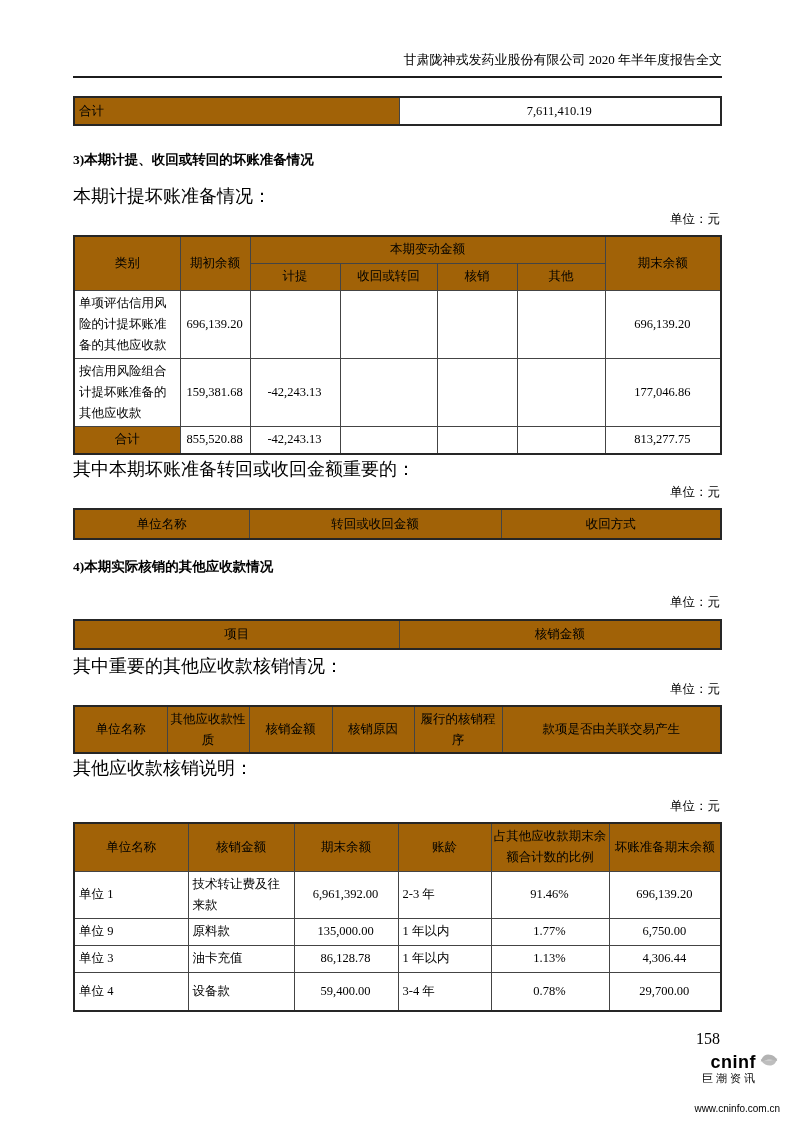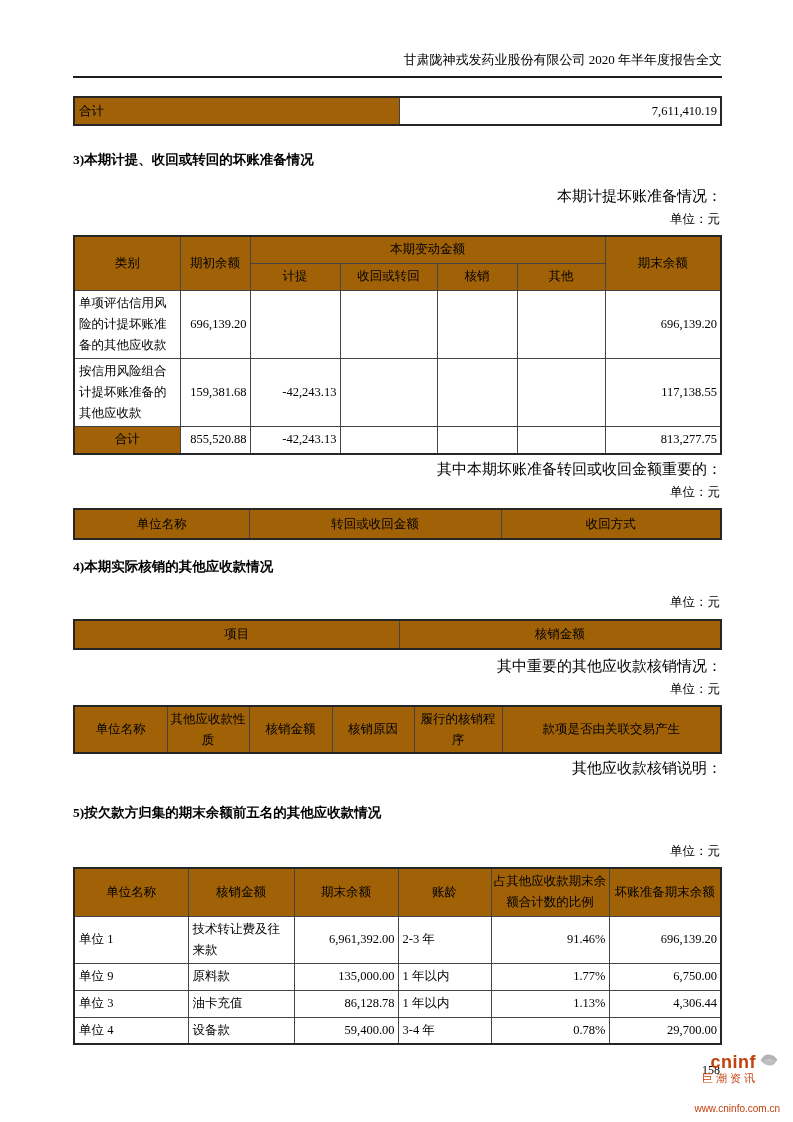--- a/index.html
+++ b/index.html
@@ -9,30 +9,30 @@
     background:#ffffff;
     font-family:"Liberation Serif","DejaVu Serif",serif;
     color:#000;
     overflow:hidden;
     margin:0 auto;
   }
   .content{margin:0 71px 16px 73px;padding-top:52px;}
   .doc-header-title{font-size:13px;text-align:right;line-height:16px;}
   .doc-rule{border:none;border-top:2px solid #1c1c1c;margin:8px 0 0 0;}
   .sec-heading{font-size:13.5px;font-weight:bold;line-height:17px;}
-  .doc-text{font-size:15px;line-height:15px;text-align:right;}
+  .doc-text{font-size:18px;line-height:15px;}
   .unit-line{display:flex;justify-content:flex-end;font-size:12.5px;line-height:15px;padding-right:2px;}
   table.grid{border-collapse:collapse;table-layout:fixed;width:100%;border:2px solid #262626;}
   table.grid td{border:1px solid #444;font-size:12.5px;line-height:21px;padding:1px 2px;overflow:hidden;word-break:break-all;}
   .hd{background:#a16207;text-align:center;vertical-align:middle;}
   .lbl{text-align:left;padding-left:4px !important;}
-  .num{text-align:right;padding-right:3px !important;}
+  .num{text-align:center;padding-right:3px !important;}
   .m-rule-table{margin-top:18px;}
-  .page-number{font-size:12px;text-align:right;margin-top:18px;padding-right:2px;}
-  .cninfo-logo{position:absolute;right:13px;bottom:8px;text-align:right;color:#c2410c;font-family:"Liberation Sans","DejaVu Sans",sans-serif;line-height:1.05;}
+  .page-number{font-size:16px;text-align:right;margin-top:18px;padding-right:2px;}
+  .cninfo-logo{position:absolute;right:13px;bottom:8px;text-align:right;color:#000000;font-family:"Liberation Sans","DejaVu Sans",sans-serif;line-height:1.05;}
   .cninfo-top{display:flex;align-items:center;justify-content:flex-end;gap:2px;}
   .cninfo-name{font-size:18px;font-weight:bold;letter-spacing:0.5px;}
   .cninfo-cn{font-size:11px;letter-spacing:3px;margin-top:-2px;margin-right:22px;}
   .cninfo-url{font-size:10px;margin-top:19px;}
 </style>
 </head>
 <body>
 
 <div class="page">
   <div class="content">
@@ -92,21 +92,21 @@
         <td class="num"></td>
         <td class="num">696,139.20</td>
       </tr>
       <tr style="height:68px;">
         <td class="lbl">按信用风险组合计提坏账准备的其他应收款</td>
         <td class="num">159,381.68</td>
         <td class="num">-42,243.13</td>
         <td class="num"></td>
         <td class="num"></td>
         <td class="num"></td>
-        <td class="num">117,138.55</td>
+        <td class="num">177,046.86</td>
       </tr>
       <tr style="height:28px;">
         <td class="hd">合计</td>
         <td class="num">855,520.88</td>
         <td class="num">-42,243.13</td>
         <td class="num"></td>
         <td class="num"></td>
         <td class="num"></td>
         <td class="num">813,277.75</td>
       </tr>
@@ -175,21 +175,20 @@
         <td class="hd">核销金额</td>
         <td class="hd">核销原因</td>
         <td class="hd">履行的核销程序</td>
         <td class="hd">款项是否由关联交易产生</td>
       </tr>
     </tbody>
       </table>
 
     <div class="doc-text" style="margin-top:7px;">其他应收款核销说明：</div>
 
-    <div class="sec-heading" style="margin-top:28px;">5)按欠款方归集的期末余额前五名的其他应收款情况</div>
     <div class="unit-line" style="margin-top:23px;">
       <span>单位：</span>
       <span>元</span>
     </div>
 
     <table class="grid" style="margin-top:8px;">
       <colgroup>
         <col style="width:114px">
           <col style="width:106px">
           <col style="width:104px">
@@ -223,21 +222,21 @@
         <td class="num">6,750.00</td>
       </tr>
       <tr style="height:27px;">
         <td class="lbl">单位 3</td>
         <td class="lbl">油卡充值</td>
         <td class="num">86,128.78</td>
         <td class="lbl">1 年以内</td>
         <td class="num">1.13%</td>
         <td class="num">4,306.44</td>
       </tr>
-      <tr style="height:27px;">
+      <tr style="height:39px;">
         <td class="lbl">单位 4</td>
         <td class="lbl">设备款</td>
         <td class="num">59,400.00</td>
         <td class="lbl">3-4 年</td>
         <td class="num">0.78%</td>
         <td class="num">29,700.00</td>
       </tr>
     </tbody>
       </table>
 

